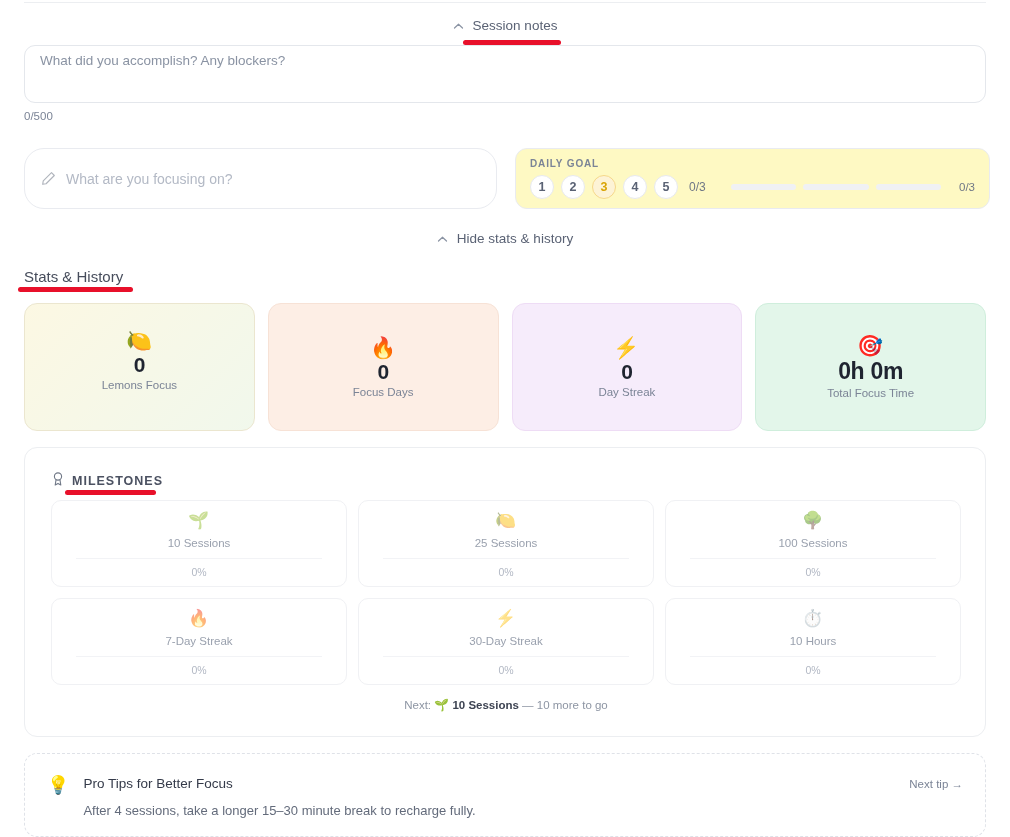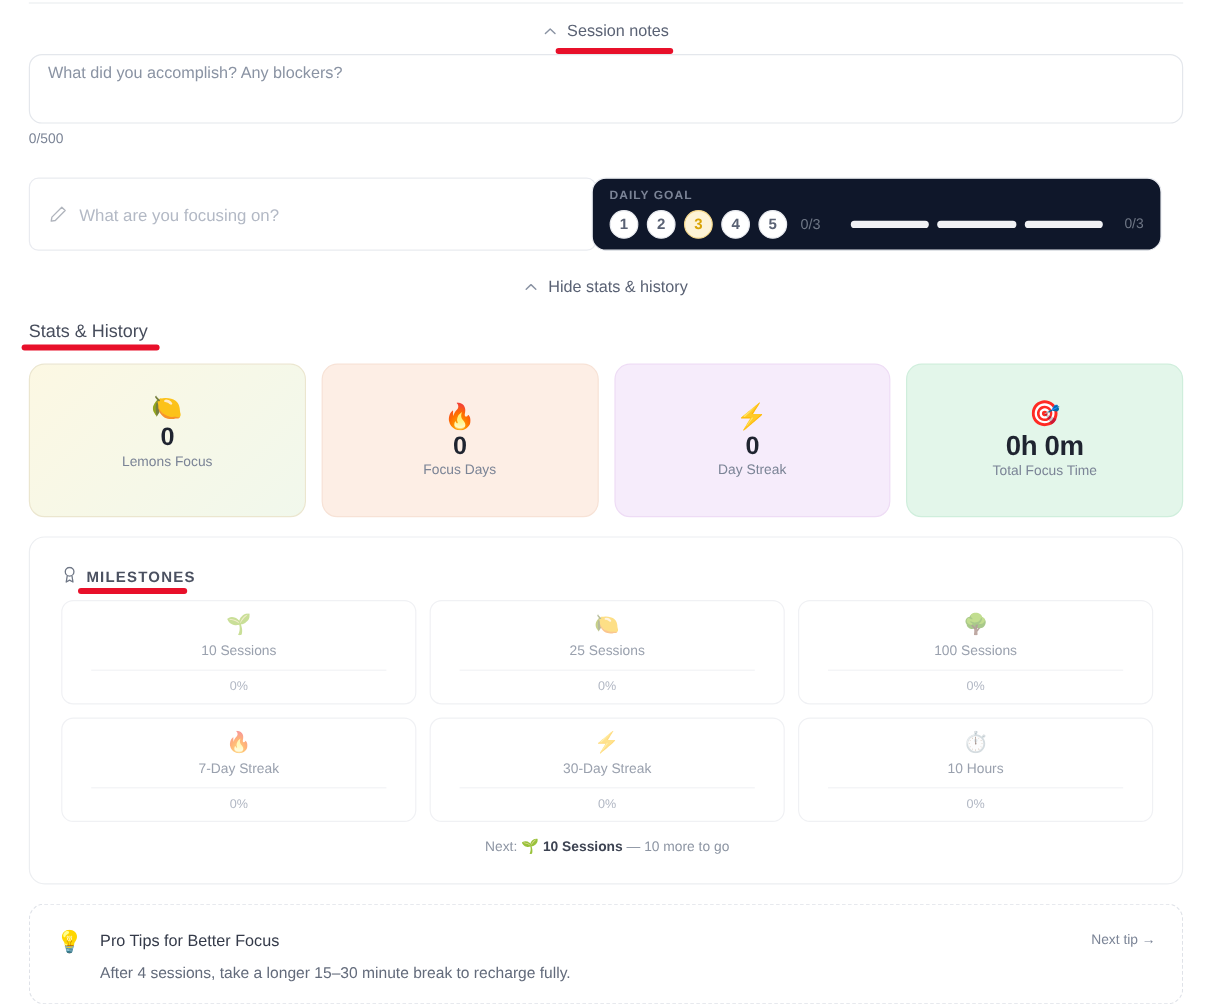--- a/index.html
+++ b/index.html
@@ -46,33 +46,33 @@
   }
   .notes-box::placeholder { color: #8a93a3; }
   .notes-count {
     position: absolute; left: 24px; top: 110px;
     font-size: 11.5px; color: #7b8496;
   }
 
   
   .focus-card {
     position: absolute; left: 24px; top: 148px; width: 473px; height: 61px;
-    border: 1px solid #e9ebf0; border-radius: 8px; background: #fff;
+    border: 1px solid #e9ebf0; border-radius: 20px; background: #fff;
     display: flex; align-items: center; gap: 10px; padding: 0 16px;
   }
   .pencil { width: 15px; height: 15px; flex: 0 0 auto; opacity: .55; }
   .focus-input {
     border: 0; outline: 0; flex: 1; font-size: 14px;
     font-family: "Liberation Sans", sans-serif; color: #3d4352; background: transparent;
   }
   .focus-input::placeholder { color: #b3b9c5; }
 
   .goal-card {
-    position: absolute; left: 493px; top: 148px; width: 475px; height: 61px;
-    border: 1px solid #e9ebf0; border-radius: 12px; background: #0f172a;
+    position: absolute; left: 515px; top: 148px; width: 475px; height: 61px;
+    border: 1px solid #e9ebf0; border-radius: 12px; background: #fef9c3;
     padding: 9px 14px 0 14px;
   }
   .goal-label {
     font-size: 10px; letter-spacing: .85px; color: #7b8496; font-weight: 700;
   }
   .goal-row { display: flex; align-items: center; gap: 7px; margin-top: 6px; }
   .goal-pill {
     width: 24px; height: 24px; border-radius: 50%; border: 1px solid #e7e9ee;
     background: #fff; color: #5a6274; font-size: 12.5px; font-weight: 700;
     display: flex; align-items: center; justify-content: center;

